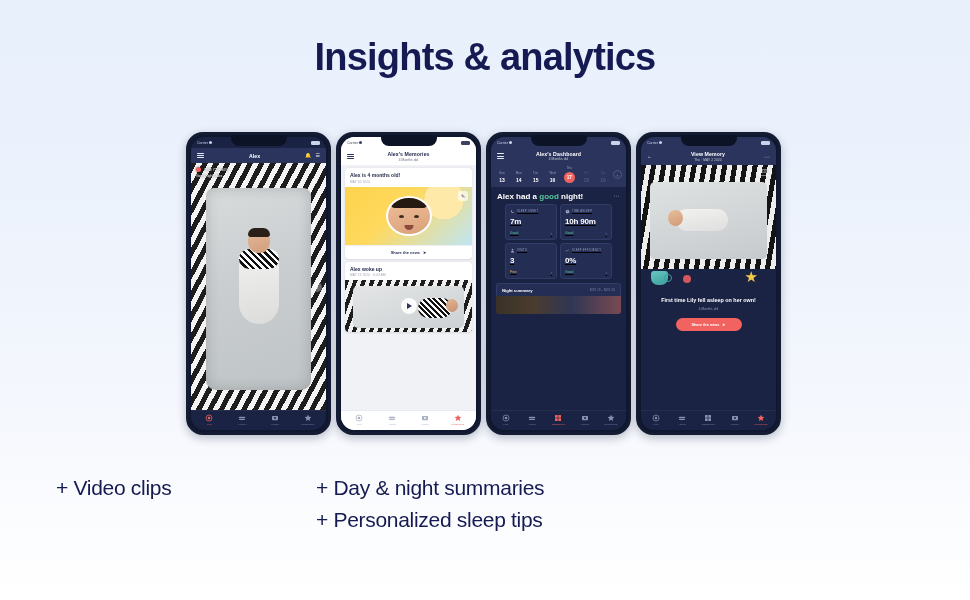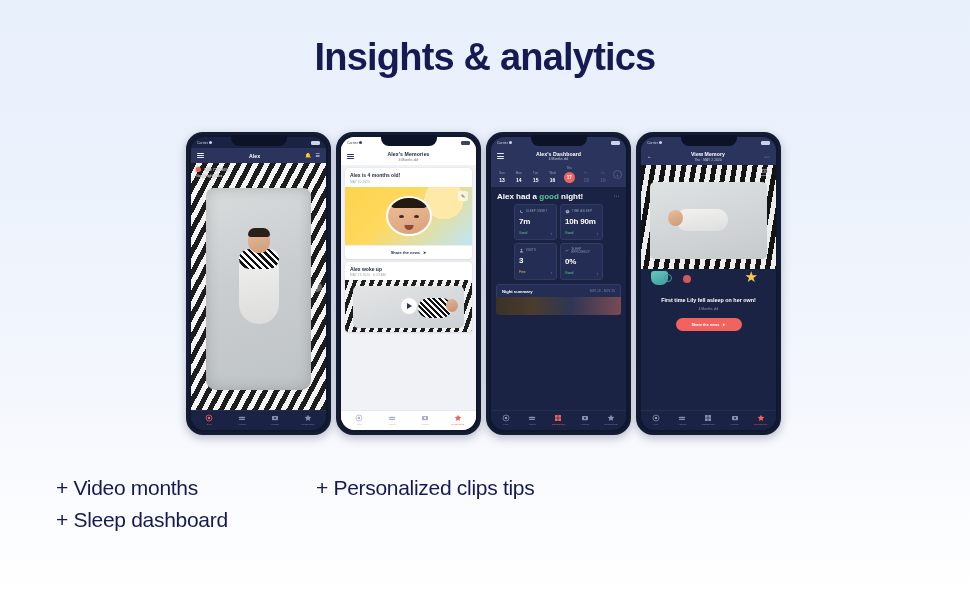--- a/index.html
+++ b/index.html
@@ -289,21 +289,21 @@
     border: .6px solid #4e5880; color: #8a94b5;
     font-size: 5px; line-height: 8px; text-align: center; align-self: center;
   }
   .dash-head {
     padding: 5px 6px 3px;
     display: flex; align-items: flex-start; justify-content: space-between;
   }
   .dash-head .h1 { font-size: 8px; font-weight: 700; color: #ffffff; line-height: 1.18; }
   .dash-head .h1 em { font-style: normal; color: #55c79a; }
   .dash-head .dots { font-size: 6px; color: #98a2c2; letter-spacing: .5px; }
-  .statgrid { display: grid; grid-template-columns: 1fr 1fr; gap: 3px; padding: 0 23px; }
+  .statgrid { display: grid; grid-template-columns: 1fr 1fr; gap: 3px; padding: 0 14px; text-decoration: underline; }
   .stat {
     background: #242e54; border-radius: 3px; padding: 4px 4px 3px;
     border: .4px solid #303b66;
   }
   .stat .slab {
     display: flex; align-items: center; gap: 2px;
     font-size: 2.6px; color: #97a2c3; letter-spacing: .3px; text-transform: uppercase;
   }
   .stat .sval { font-size: 8px; font-weight: 700; color: #ffffff; margin: 3px 0 5px; letter-spacing: -.2px; }
   .stat .sfoot { display: flex; align-items: center; justify-content: space-between; font-size: 3.4px; }
@@ -810,19 +810,19 @@
           <span class="tlb">Milestones</span>
         </div>
       </div>
     </div>
   </div>
 
 </div>
 
 <div class="features">
   <div class="fcol">
-    <div class="fline">+ Video months</div>
-    <div class="fline">+ Sleep dashboard</div>
+    <div class="fline">+ Video clips</div>
   </div>
   <div class="fcol">
-    <div class="fline">+ Personalized clips tips</div>
+    <div class="fline">+ Day &amp; night summaries</div>
+    <div class="fline">+ Personalized sleep tips</div>
   </div>
 </div>
 
 </body></html>

